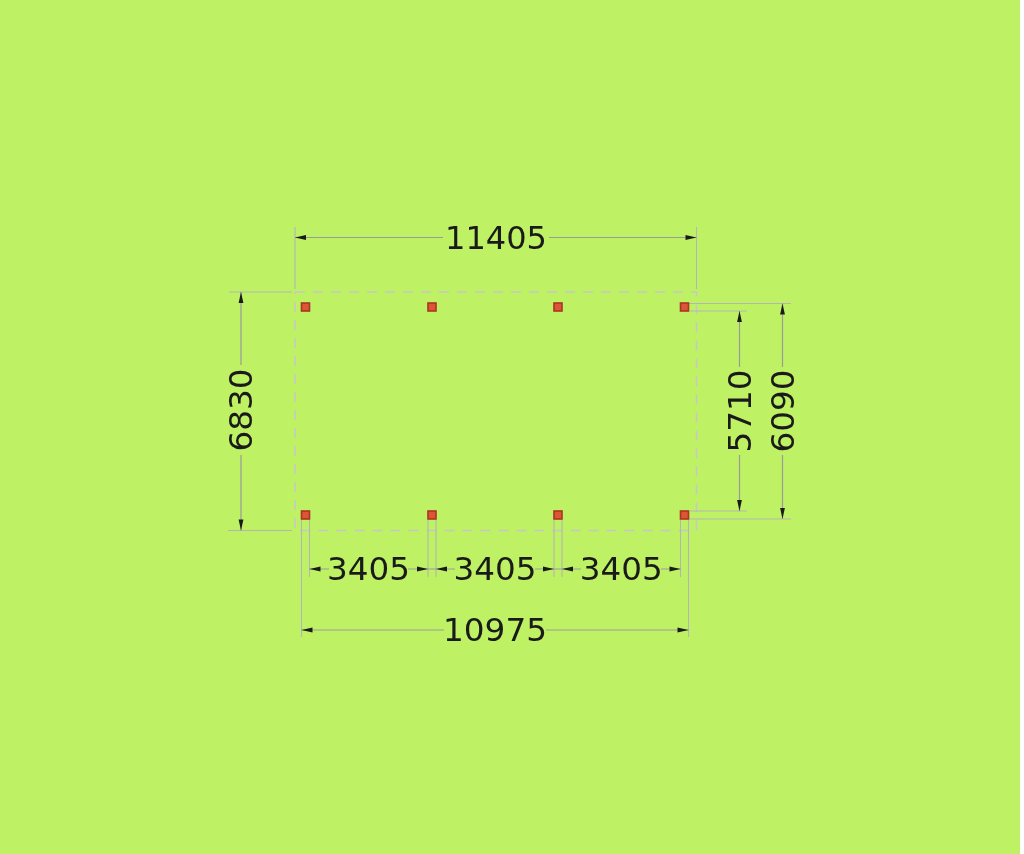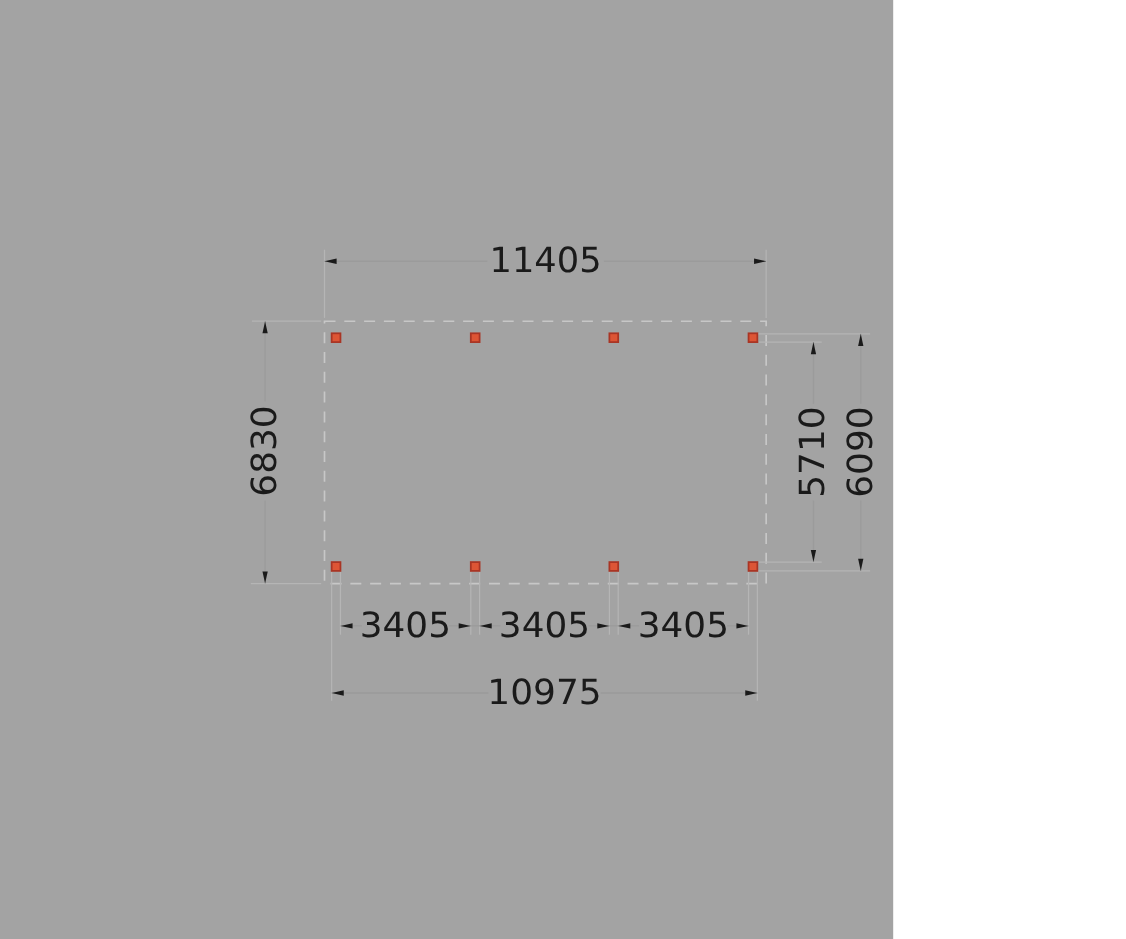--- a/index.html
+++ b/index.html
@@ -5,23 +5,23 @@
   html, body {
     margin: 0;
     padding: 0;
     background: #ffffff;
     width: 1024px;
     height: 854px;
     font-family: "DejaVu Sans", sans-serif;
   }
   .stage {
     position: relative;
-    width: 812px;
+    width: 1020px;
     height: 854px;
-    background: #a3a3a3;
+    background: #bef264;
     overflow: hidden;
   }
   svg { display: block; }
   svg text {
     font-family: "DejaVu Sans", sans-serif;
     fill: #1a1a1a;
     font-size: 31.5px;
   }
   .outline {
     fill: none;

